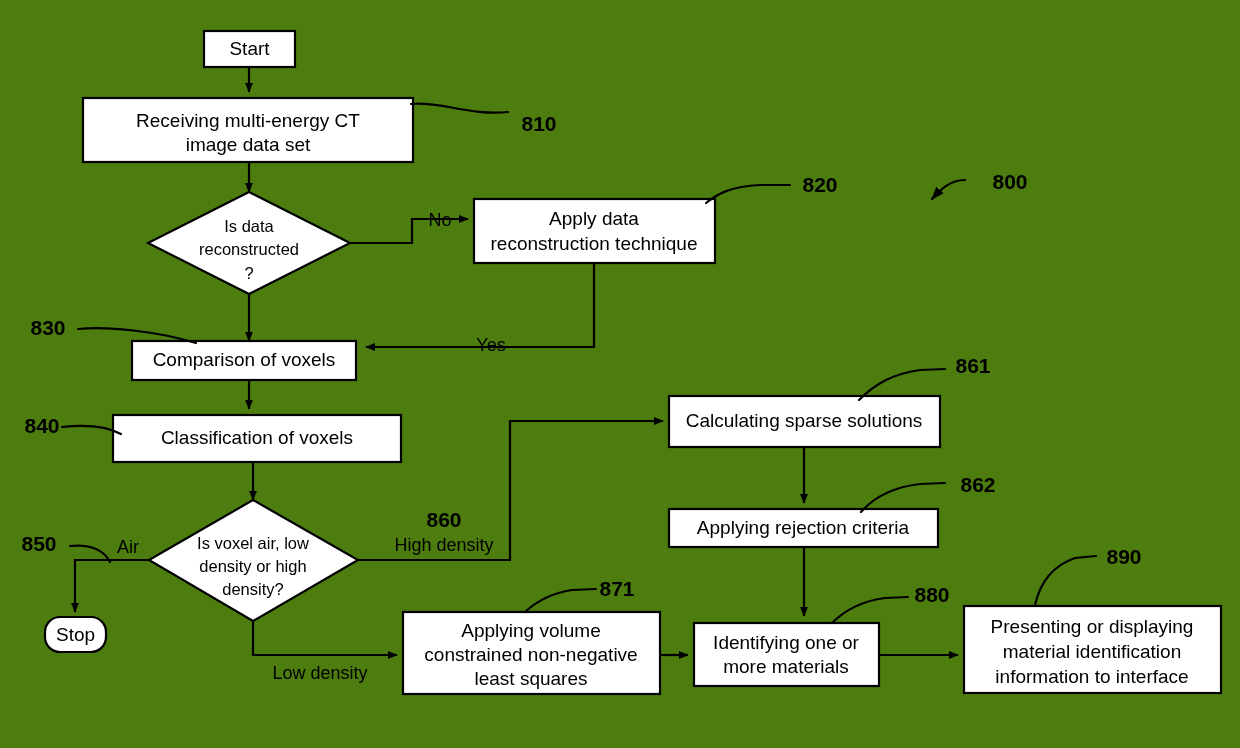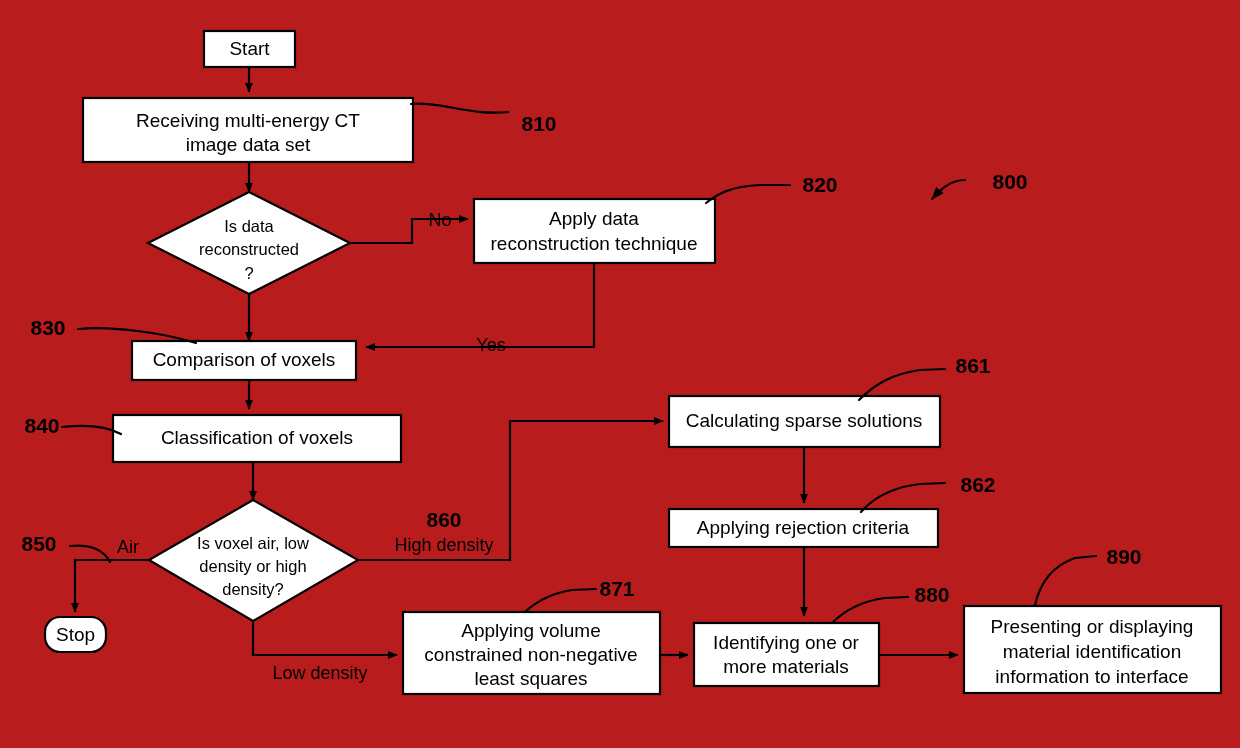--- a/index.html
+++ b/index.html
@@ -11,21 +11,21 @@
   body {
     width: 1240px;
     height: 748px;
     font-family: "Liberation Sans", sans-serif;
     overflow: hidden;
   }
   #diagram-root {
     position: relative;
     width: 1240px;
     height: 748px;
-    background: #b91c1c;
+    background: #4d7c0f;
   }
   svg#flowchart {
     display: block;
     width: 1240px;
     height: 748px;
   }
   .node-shape {
     fill: #ffffff;
     stroke: #000000;
     stroke-width: 2.2;

